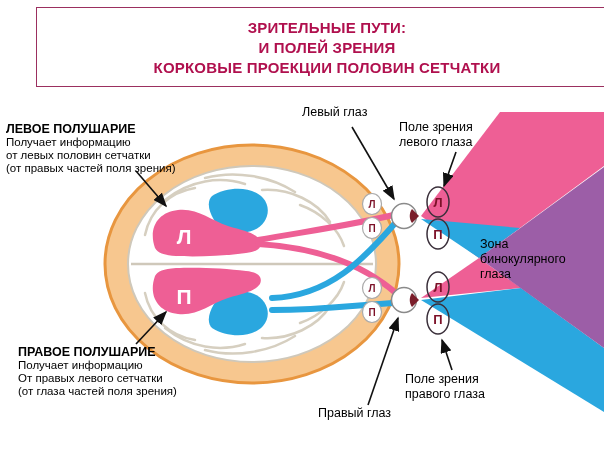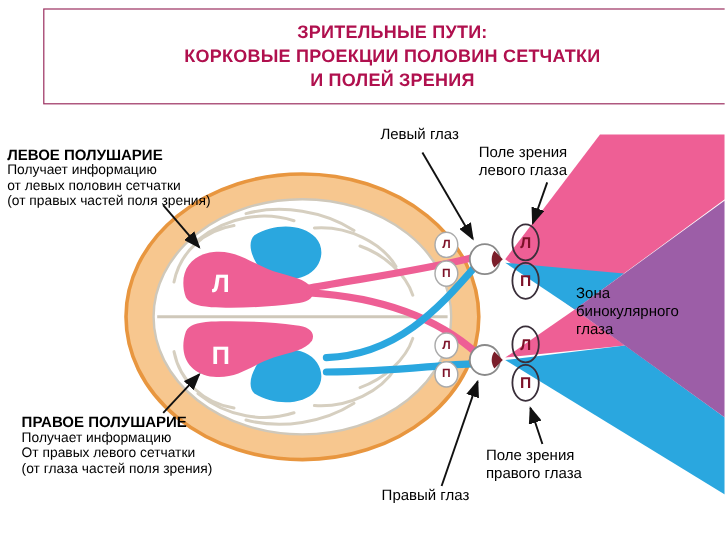--- a/index.html
+++ b/index.html
@@ -14,21 +14,21 @@
     display:flex; flex-direction:column; justify-content:center; align-items:center; gap:3px;
   }
   .title-line { color:#b0104e; font-weight:bold; font-size:15px; letter-spacing:.2px; white-space:nowrap; }
 
   .note { position:absolute; color:#000; font-size:11.5px; line-height:12.8px; }
   .note .hd { font-weight:bold; font-size:12.5px; line-height:14px; }
   .note-left  { left:6px; top:122px; width:215px; }
   .note-right { left:18px; top:345px; width:215px; }
 
   .lbl { position:absolute; color:#000; font-size:12.5px; line-height:14.5px; white-space:nowrap; }
-  .lbl-left-eye   { left:317px; top:105px; }
+  .lbl-left-eye   { left:302px; top:105px; }
   .lbl-left-field { left:399px; top:120px; }
   .lbl-zone       { left:480px; top:237px; line-height:15px; }
   .lbl-right-field{ left:405px; top:372px; }
   .lbl-right-eye  { left:318px; top:406px; }
 
   .letter { position:absolute; transform:translate(-50%,-50%); font-weight:bold; white-space:nowrap; }
   .letter.big { color:#ffffff; font-size:21px; }
   .letter.med { color:#7c1128; font-size:13px; }
   .letter.sm  { color:#7c1128; font-size:10px; }
 </style>
@@ -109,22 +109,22 @@
       <line x1="136" y1="171" x2="166" y2="206" marker-end="url(#ah)"></line>
       <line x1="136" y1="344" x2="166" y2="312" marker-end="url(#ah)"></line>
       <line x1="368" y1="405" x2="398" y2="318" marker-end="url(#ah)"></line>
       <line x1="456" y1="152" x2="444" y2="186" marker-end="url(#ah)"></line>
       <line x1="452" y1="370" x2="442" y2="340" marker-end="url(#ah)"></line>
     </g>
   </svg>
 
   <div class="title-box">
     <div class="title-line">ЗРИТЕЛЬНЫЕ ПУТИ:</div>
+    <div class="title-line">И ПОЛЕЙ ЗРЕНИЯ</div>
     <div class="title-line">КОРКОВЫЕ ПРОЕКЦИИ ПОЛОВИН СЕТЧАТКИ</div>
-    <div class="title-line">И ПОЛЕЙ ЗРЕНИЯ</div>
   </div>
 
   <div class="note note-left">
     <div class="hd">ЛЕВОЕ ПОЛУШАРИЕ</div>
     <div>Получает информацию</div>
     <div>от левых половин сетчатки</div>
     <div>(от правых частей поля зрения)</div>
   </div>
 
   <div class="note note-right">

